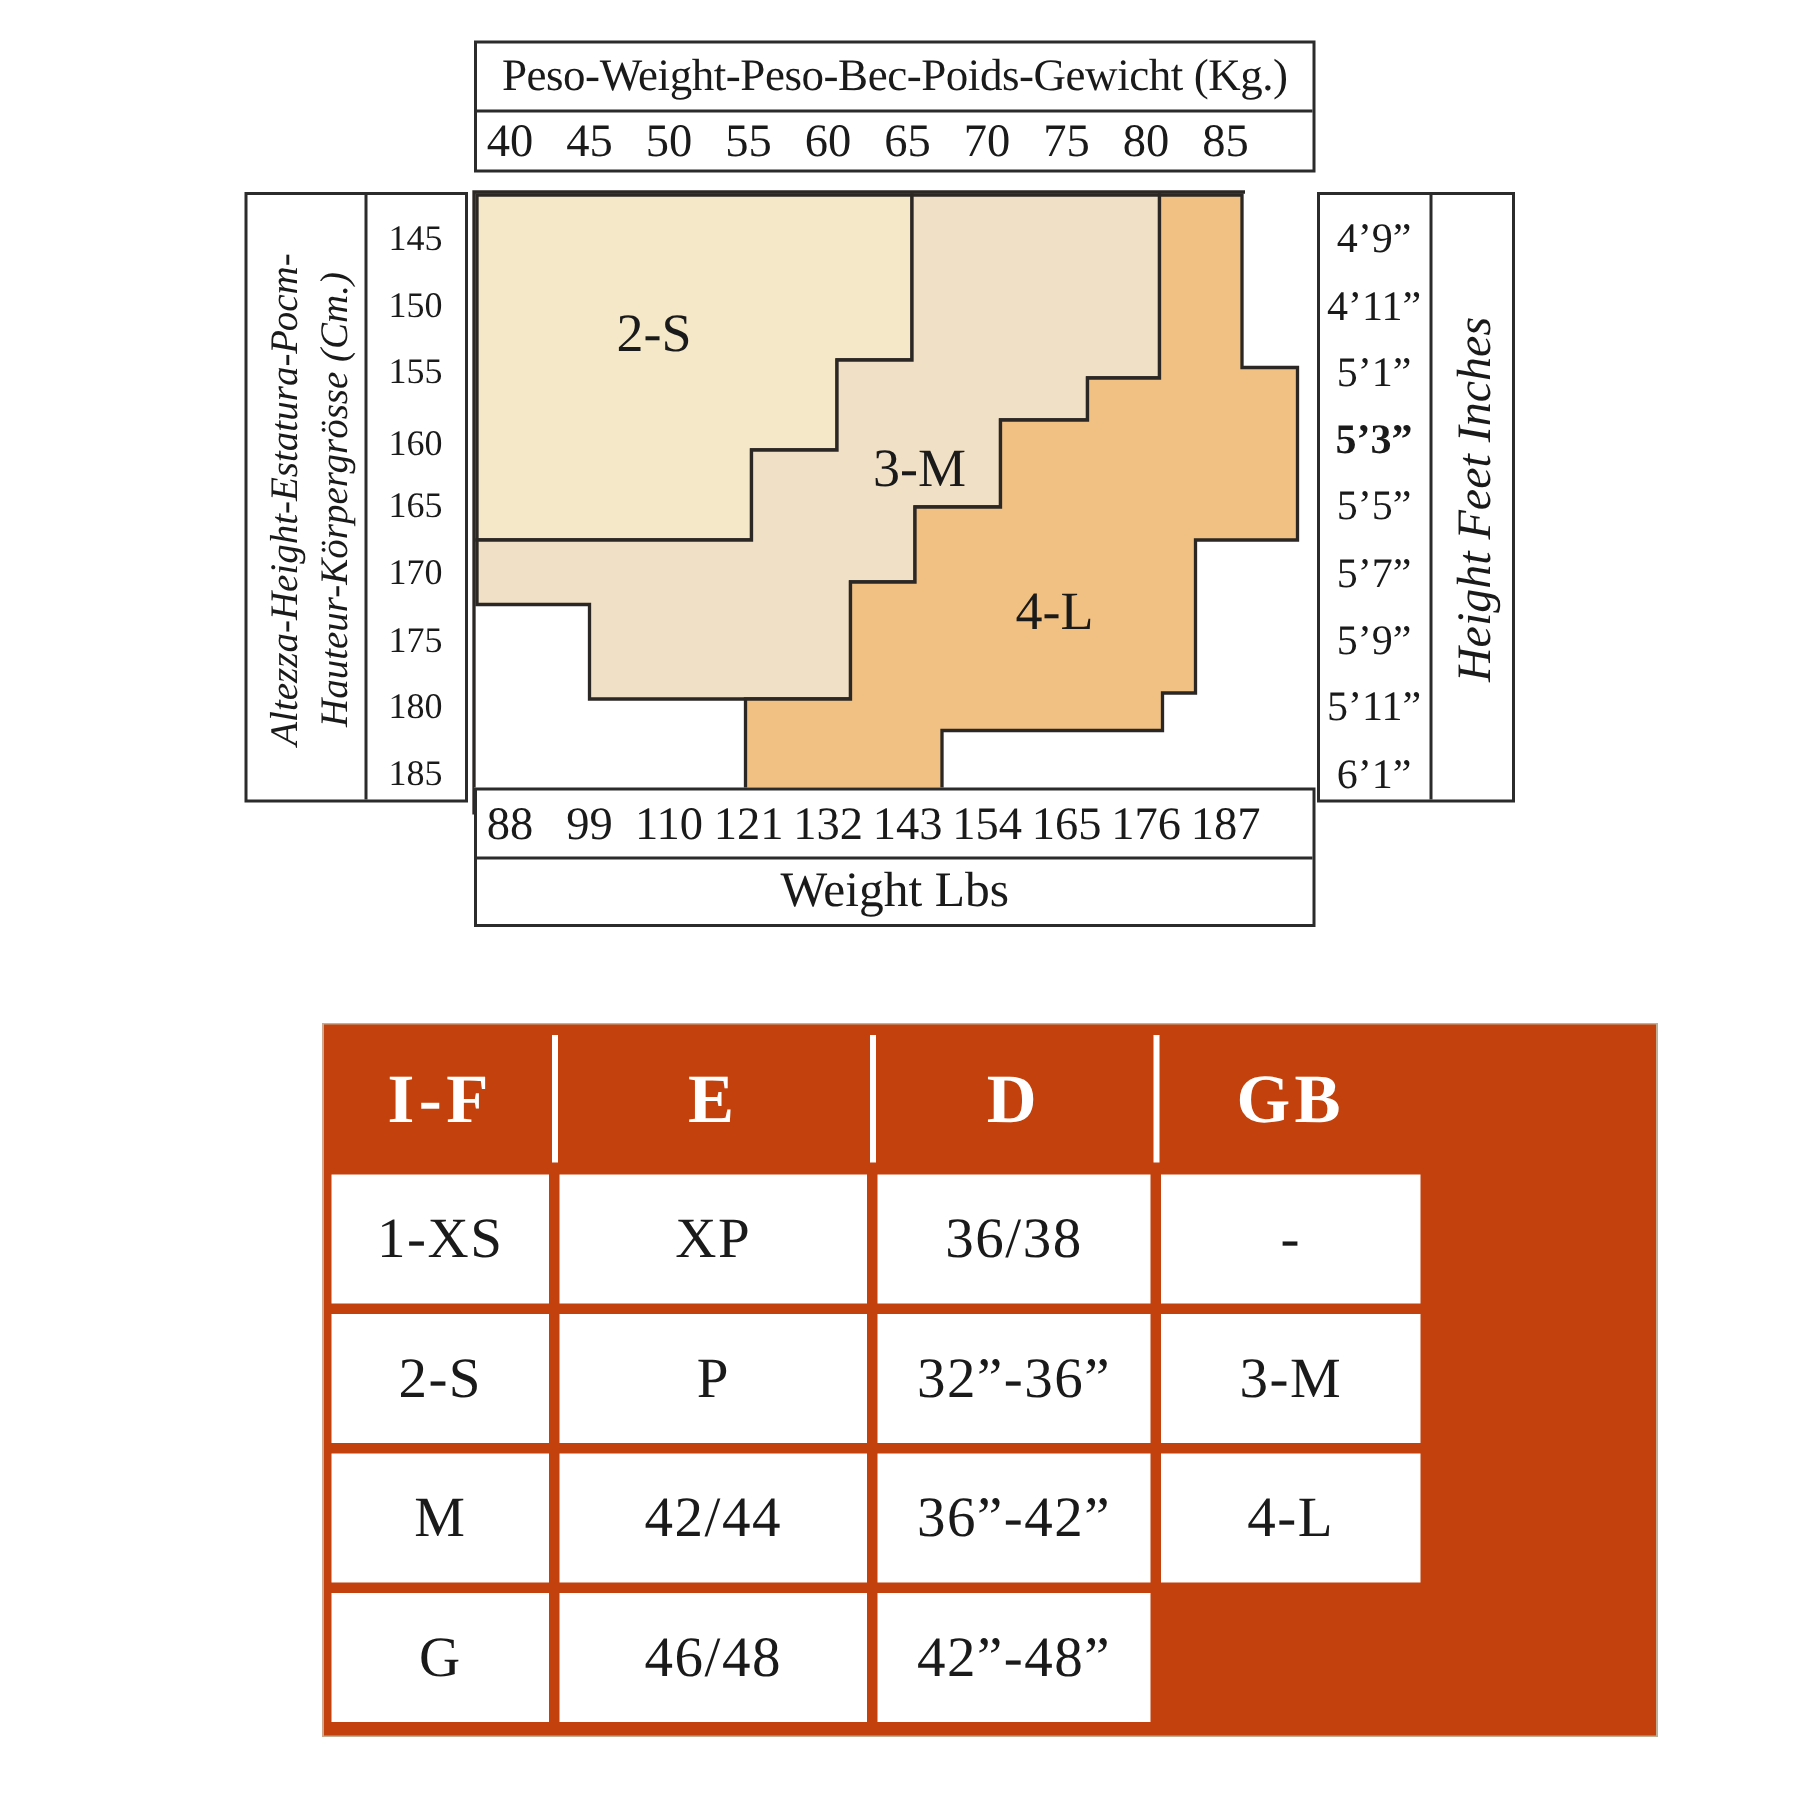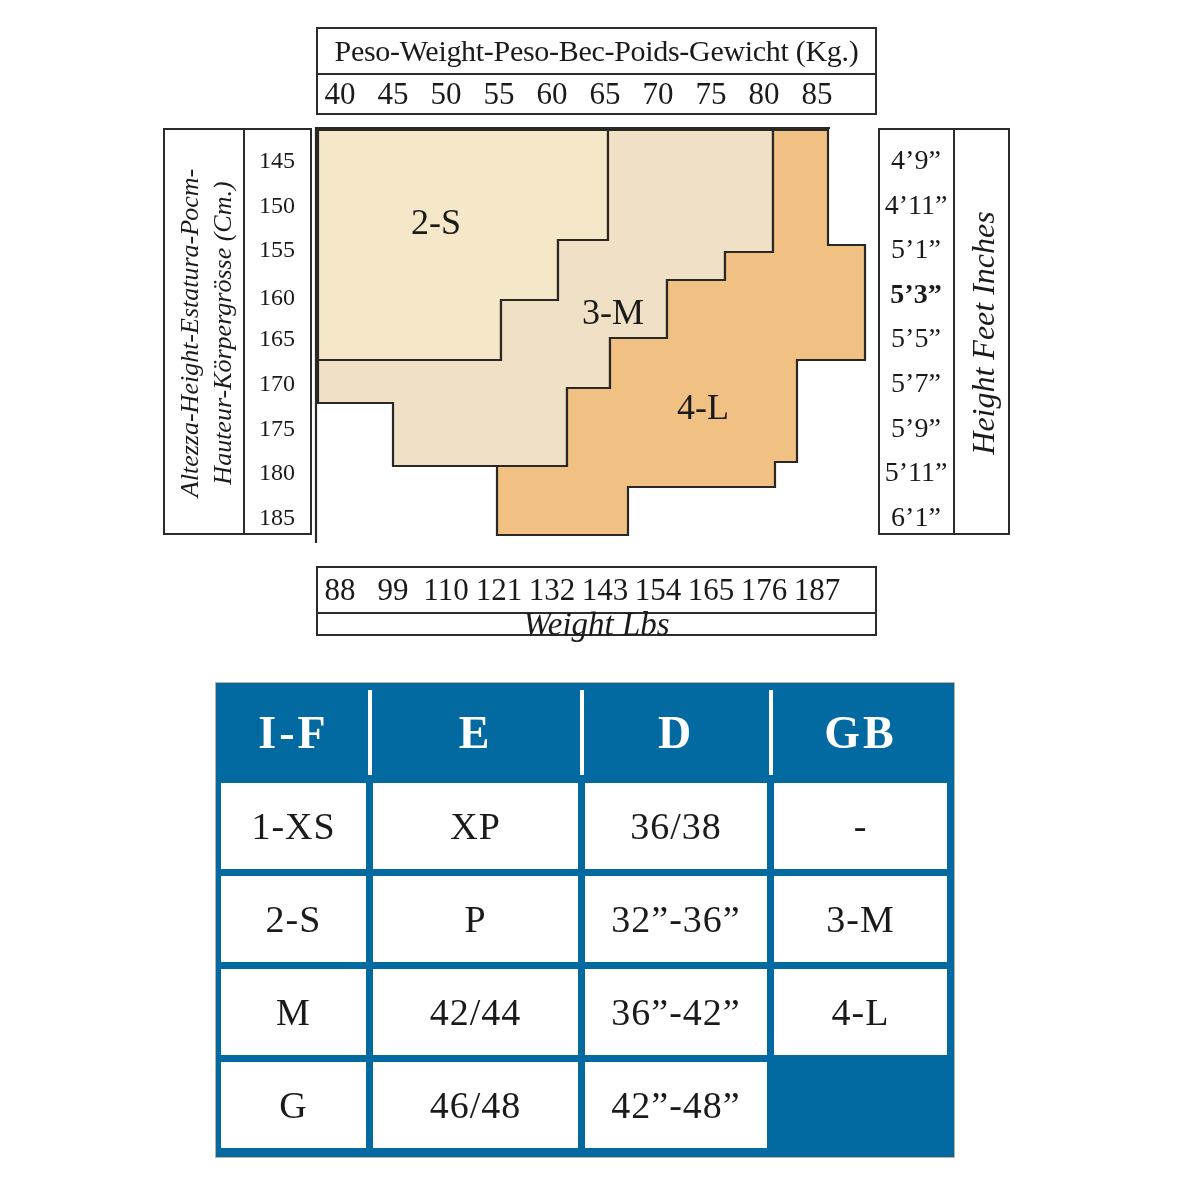--- a/index.html
+++ b/index.html
@@ -7,24 +7,24 @@
           font-family:"Liberation Serif","DejaVu Serif",serif;color:#1a1a1a;}
 
   
   .axis-box{position:absolute;border:2px solid #2b2b2b;background:#ffffff;box-sizing:border-box;}
   #kg-box{left:316px;top:27px;width:561px;height:88px;}
   #kg-title{position:absolute;left:0;right:0;top:0;height:44px;border-bottom:2px solid #2b2b2b;
             display:flex;align-items:center;justify-content:center;
             font-size:30px;letter-spacing:-0.3px;white-space:nowrap;}
   #kg-ticks{position:absolute;left:0;right:0;top:46px;bottom:0;}
 
-  #lbs-box{left:316px;top:566px;width:561px;height:70px;}
+  #lbs-box{left:316px;top:525px;width:561px;height:93px;}
   #lbs-ticks{position:absolute;left:0;right:0;top:0;height:44px;}
   #lbs-title{position:absolute;left:0;right:0;top:44px;bottom:0;border-top:2px solid #2b2b2b;
-             display:flex;align-items:center;justify-content:center;font-style:italic;font-size:33px;}
+             display:flex;align-items:center;justify-content:center;font-size:33px;}
 
   #cm-box{left:163px;top:128px;width:149px;height:407px;}
   #cm-divider{position:absolute;left:78px;top:0;bottom:0;width:0;border-left:2px solid #2b2b2b;}
   #ft-box{left:878px;top:128px;width:132px;height:407px;}
   #ft-divider{position:absolute;left:73px;top:0;bottom:0;width:0;border-left:2px solid #2b2b2b;}
 
   .tick{position:absolute;transform:translate(-50%,-50%);font-size:31px;white-space:nowrap;}
   .tick.kg,.tick.lbs{top:50%;}
   .tick.cm{font-size:24px;}
   .tick.ft{font-size:28px;}
@@ -35,21 +35,21 @@
   #ft-vlabel{left:103px;top:203px;font-size:32px;}
 
   
   #chart-svg{position:absolute;left:0;top:0;}
   .region-label{position:absolute;transform:translate(-50%,-50%);font-size:36px;white-space:nowrap;}
   #lbl-2s{left:436px;top:222px;}
   #lbl-3m{left:613px;top:312px;}
   #lbl-4l{left:703px;top:407px;}
 
   
-  #size-table{position:absolute;left:215px;top:682px;width:740px;background:#0369a1;
+  #size-table{position:absolute;left:215px;top:682px;width:890px;background:#c2410c;
               padding:0 5px 9px 5px;border:1px solid #bfb096;box-sizing:border-box;}
   #table-header{position:relative;display:grid;grid-template-columns:145px 205px 182px 173px;
                 column-gap:7px;height:98px;align-items:center;}
   .hcell{color:#ffffff;font-size:46px;font-weight:bold;text-align:center;letter-spacing:3px;}
   .hdiv{position:absolute;top:7px;height:85px;width:4px;background:#ffffff;}
   #hdiv-1{left:147px;} #hdiv-2{left:359px;} #hdiv-3{left:548px;}
   #table-body{display:grid;grid-template-columns:145px 205px 182px 173px;gap:7px;
               grid-auto-rows:86px;margin-top:2px;}
   .cell{background:#ffffff;display:flex;align-items:center;justify-content:center;
         font-size:38px;letter-spacing:1px;white-space:nowrap;}

